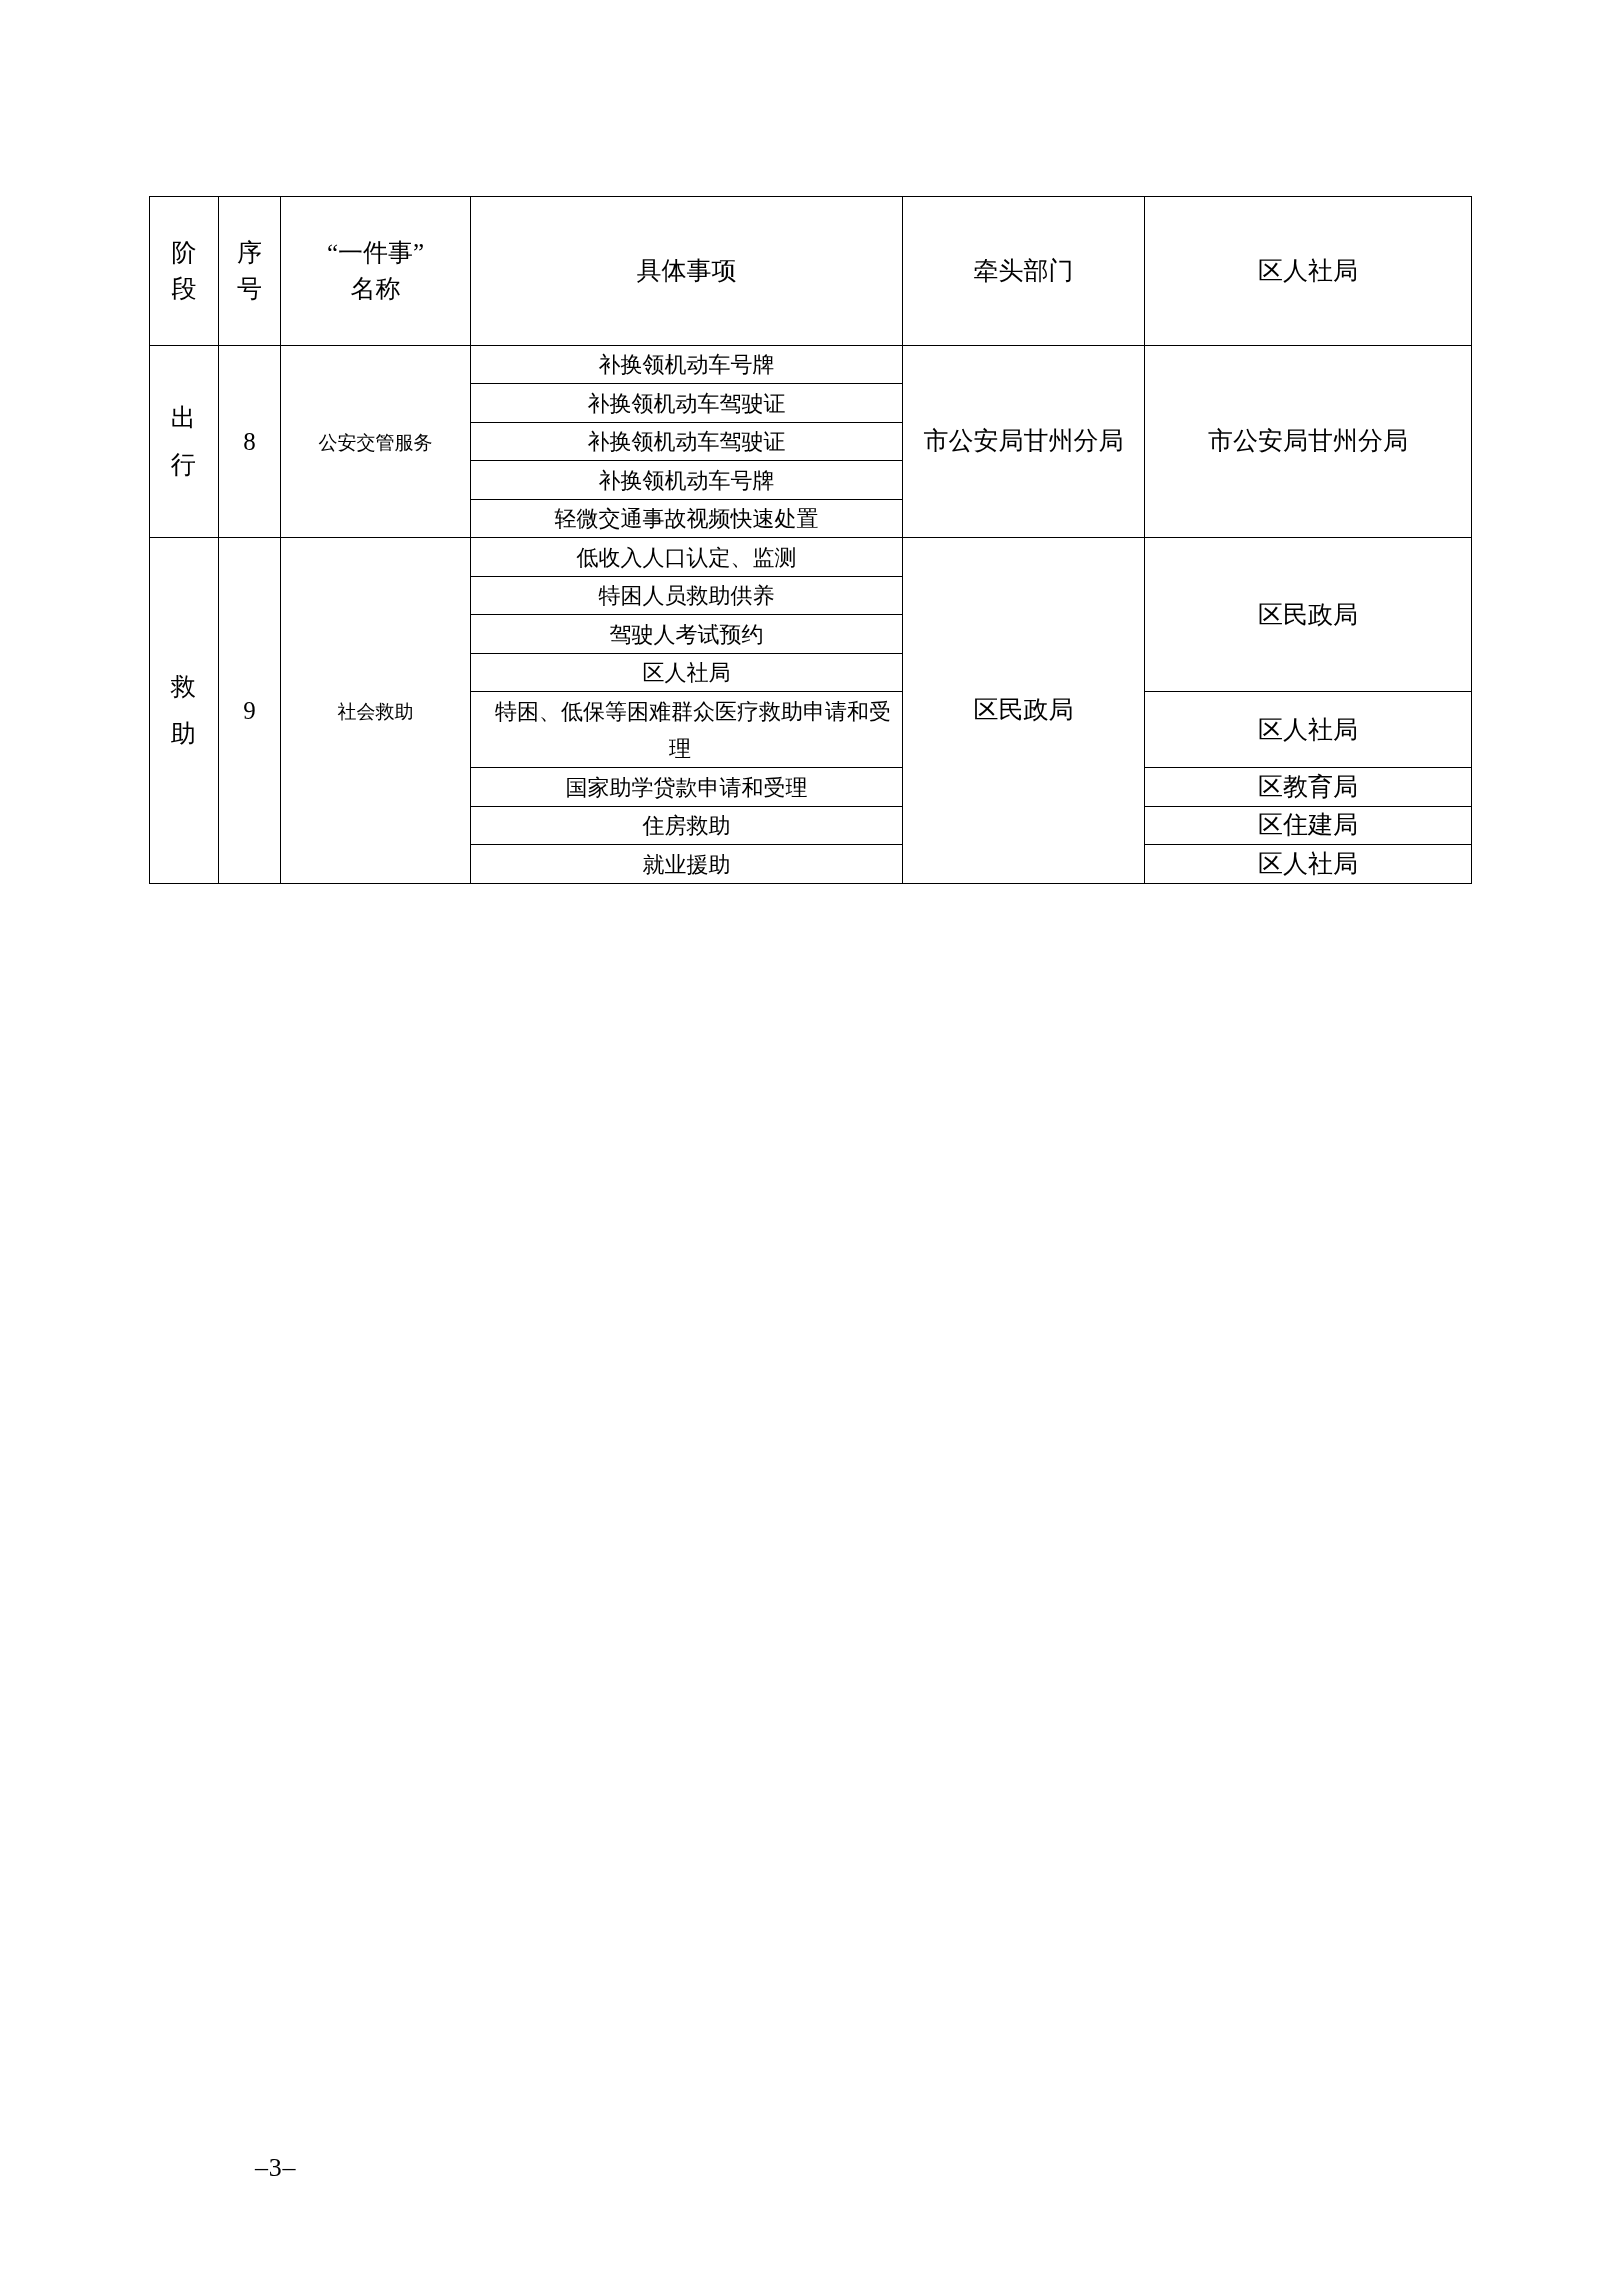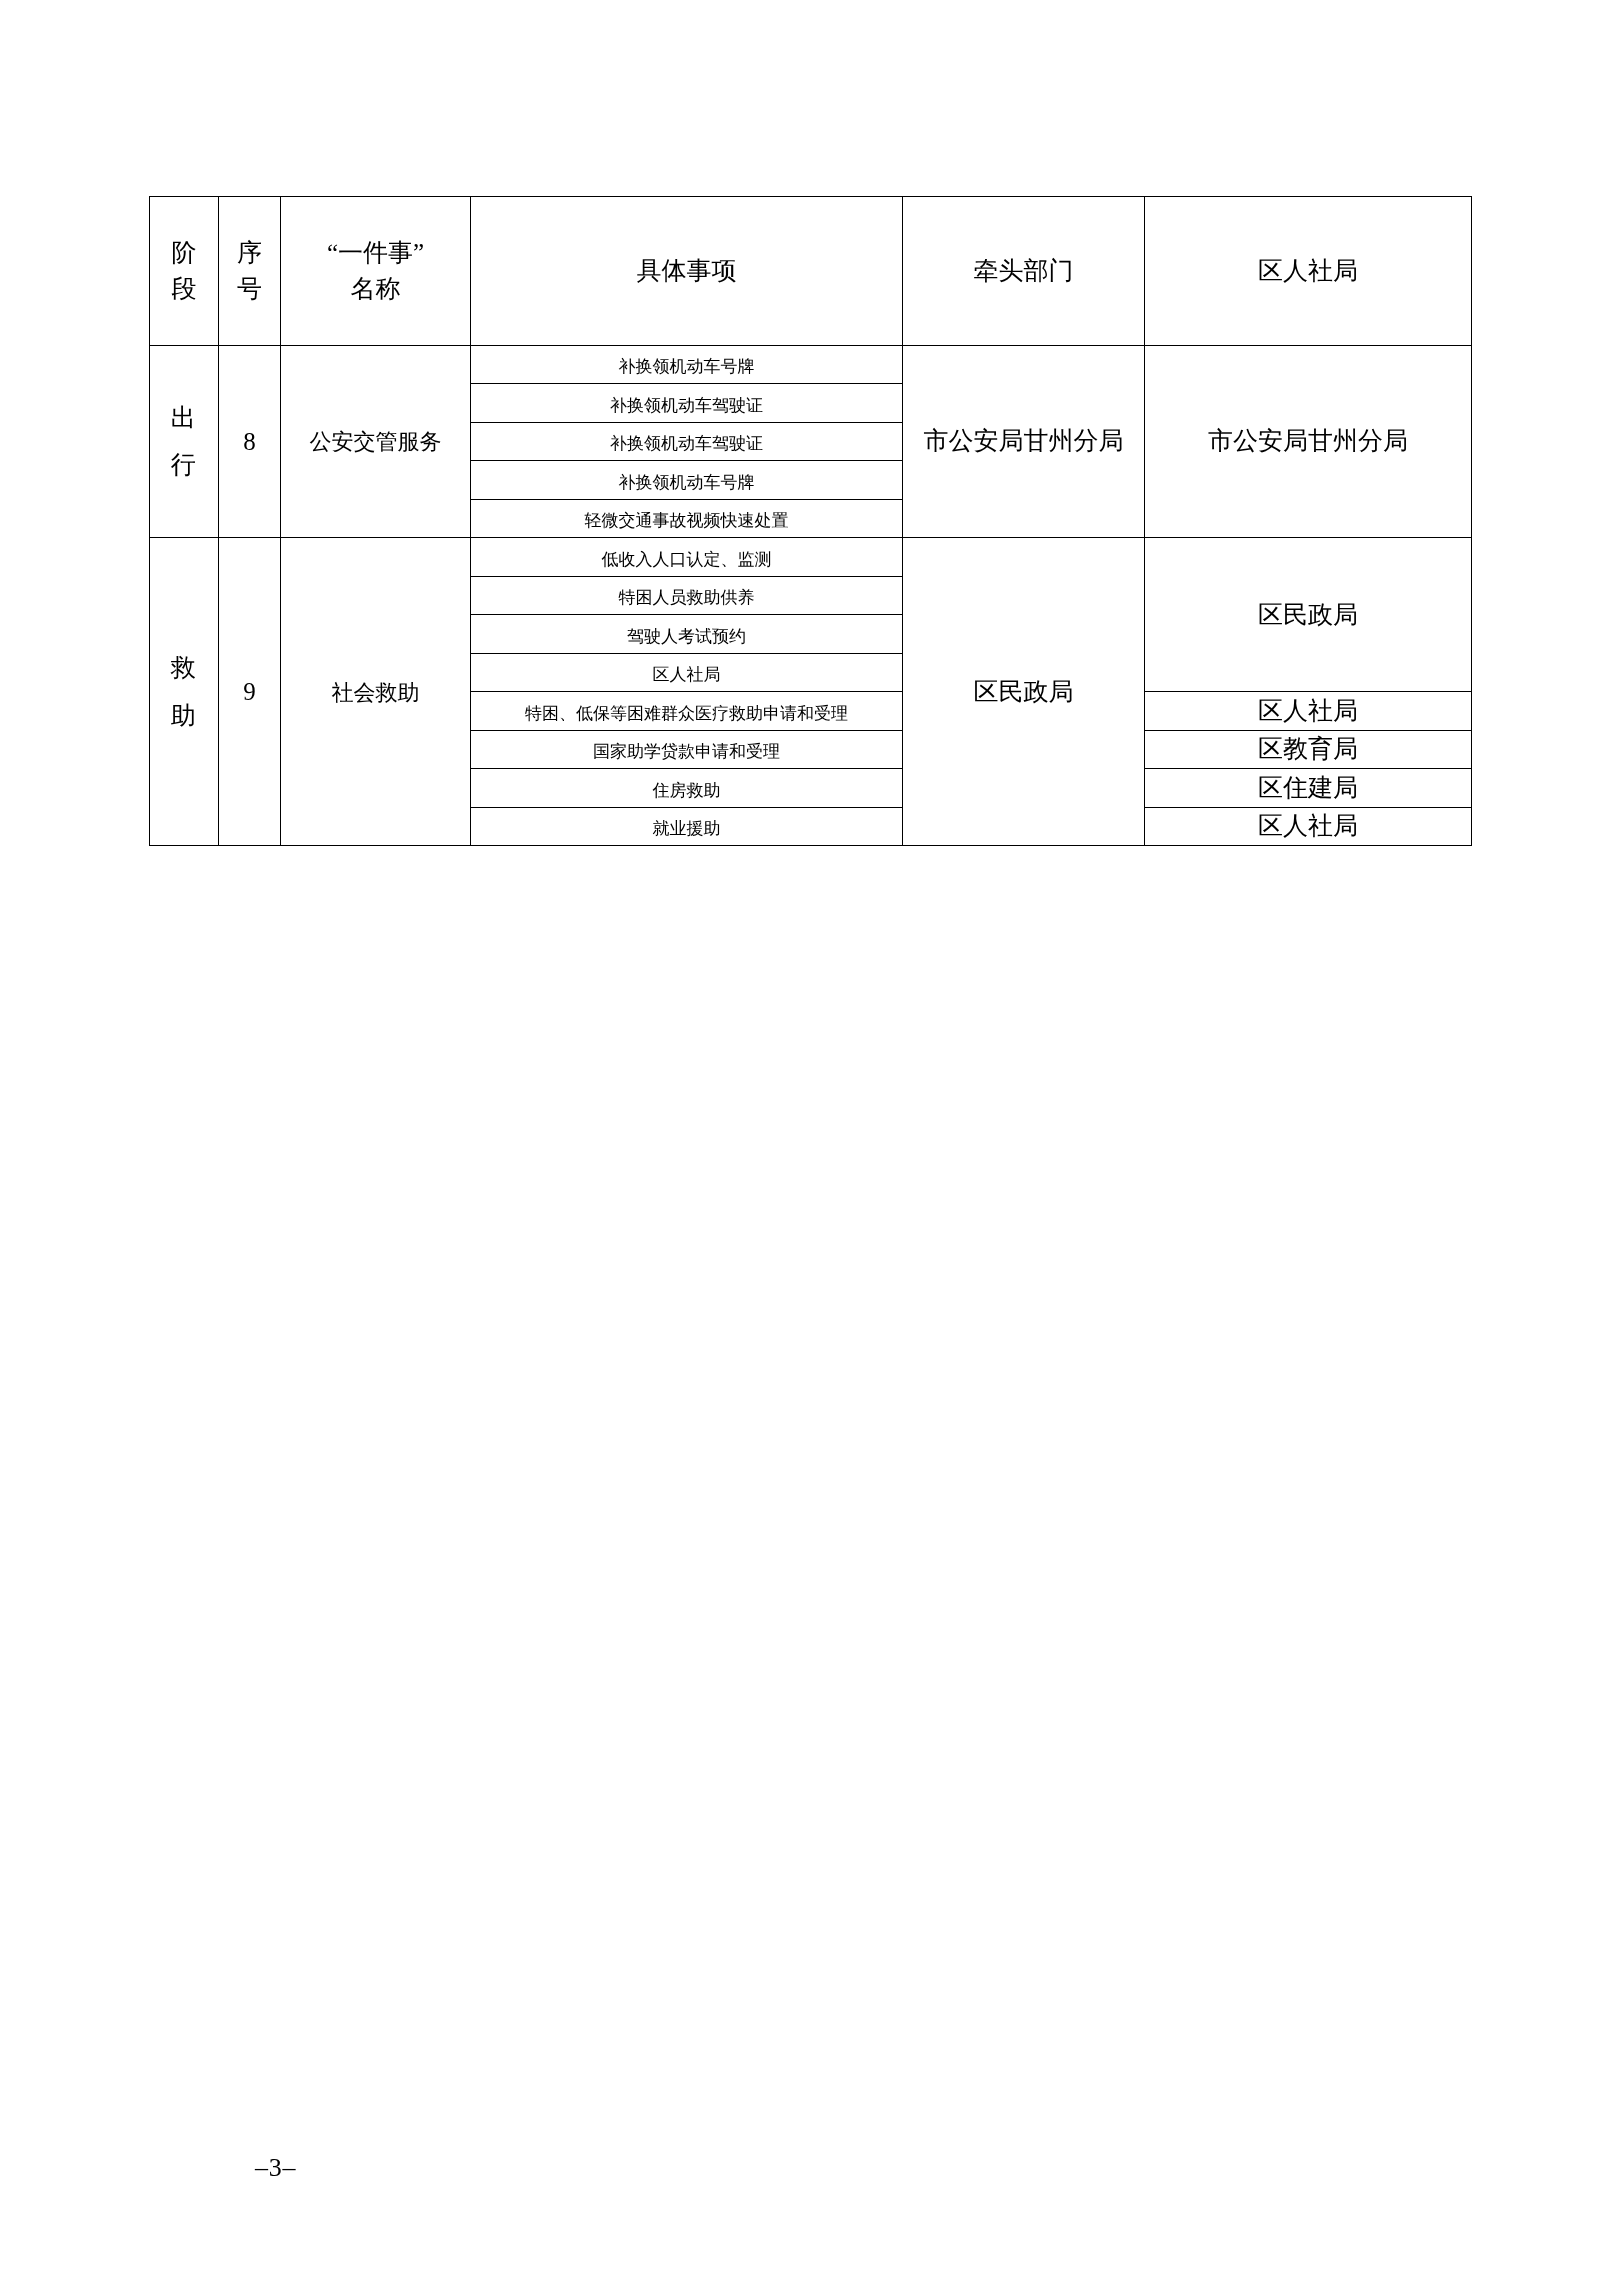--- a/index.html
+++ b/index.html
@@ -51,33 +51,33 @@
   col.c-resp   { width: 327px; }
   .stage-cell {
     font-size: 25px;
     letter-spacing: 1.3px;
     line-height: 1.9;
   }
   .stage-cell span { display: block; }
   .item-cell {
     text-align: center;
     padding: 9.2px 13px;
-    font-size: 17px;
+    font-size: 22px;
   }
   .item-cell.two-line {
     line-height: 1.45;
   }
   .header-cell {
     font-size: 25px;
     line-height: 1.45;
     padding: 11.8px 3.9px;
   }
   .header-cell .hl { display: block; }
   .name-cell {
-    font-size: 22px;
+    font-size: 19px;
     line-height: 1.5;
     padding: 9.2px 11.8px;
   }
   .lead-cell {
     font-size: 25px;
     line-height: 1.5;
     padding: 9.2px 10.5px;
   }
   .resp-cell {
     font-size: 25px;

